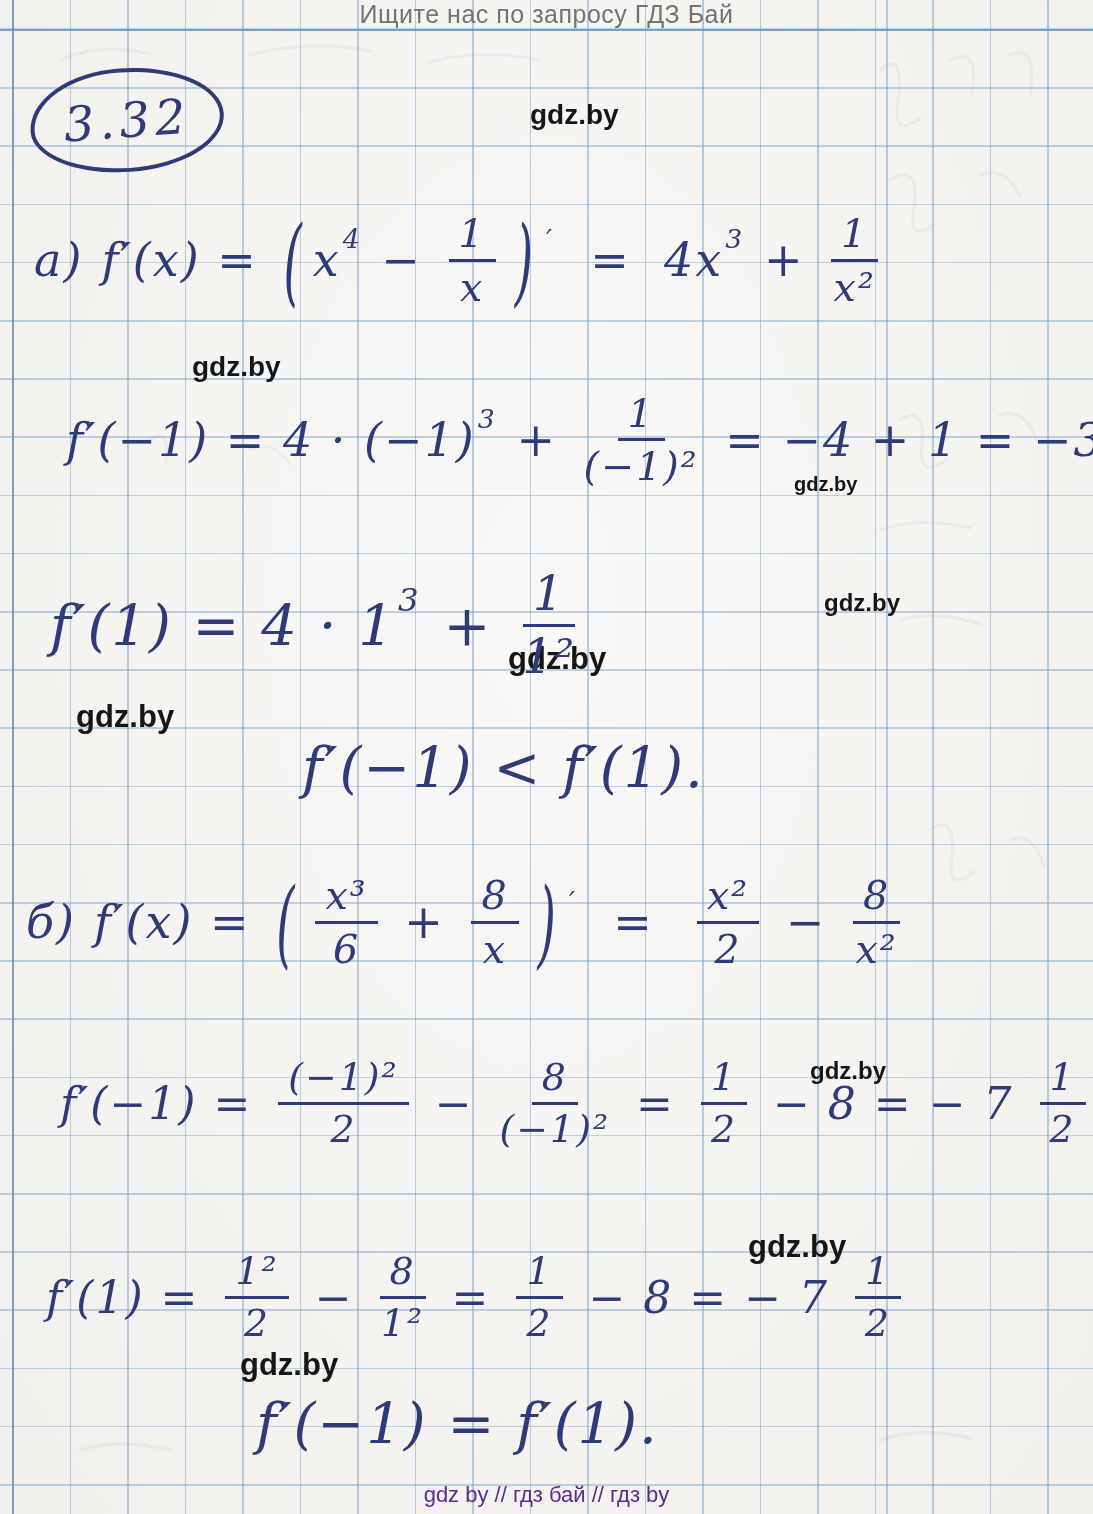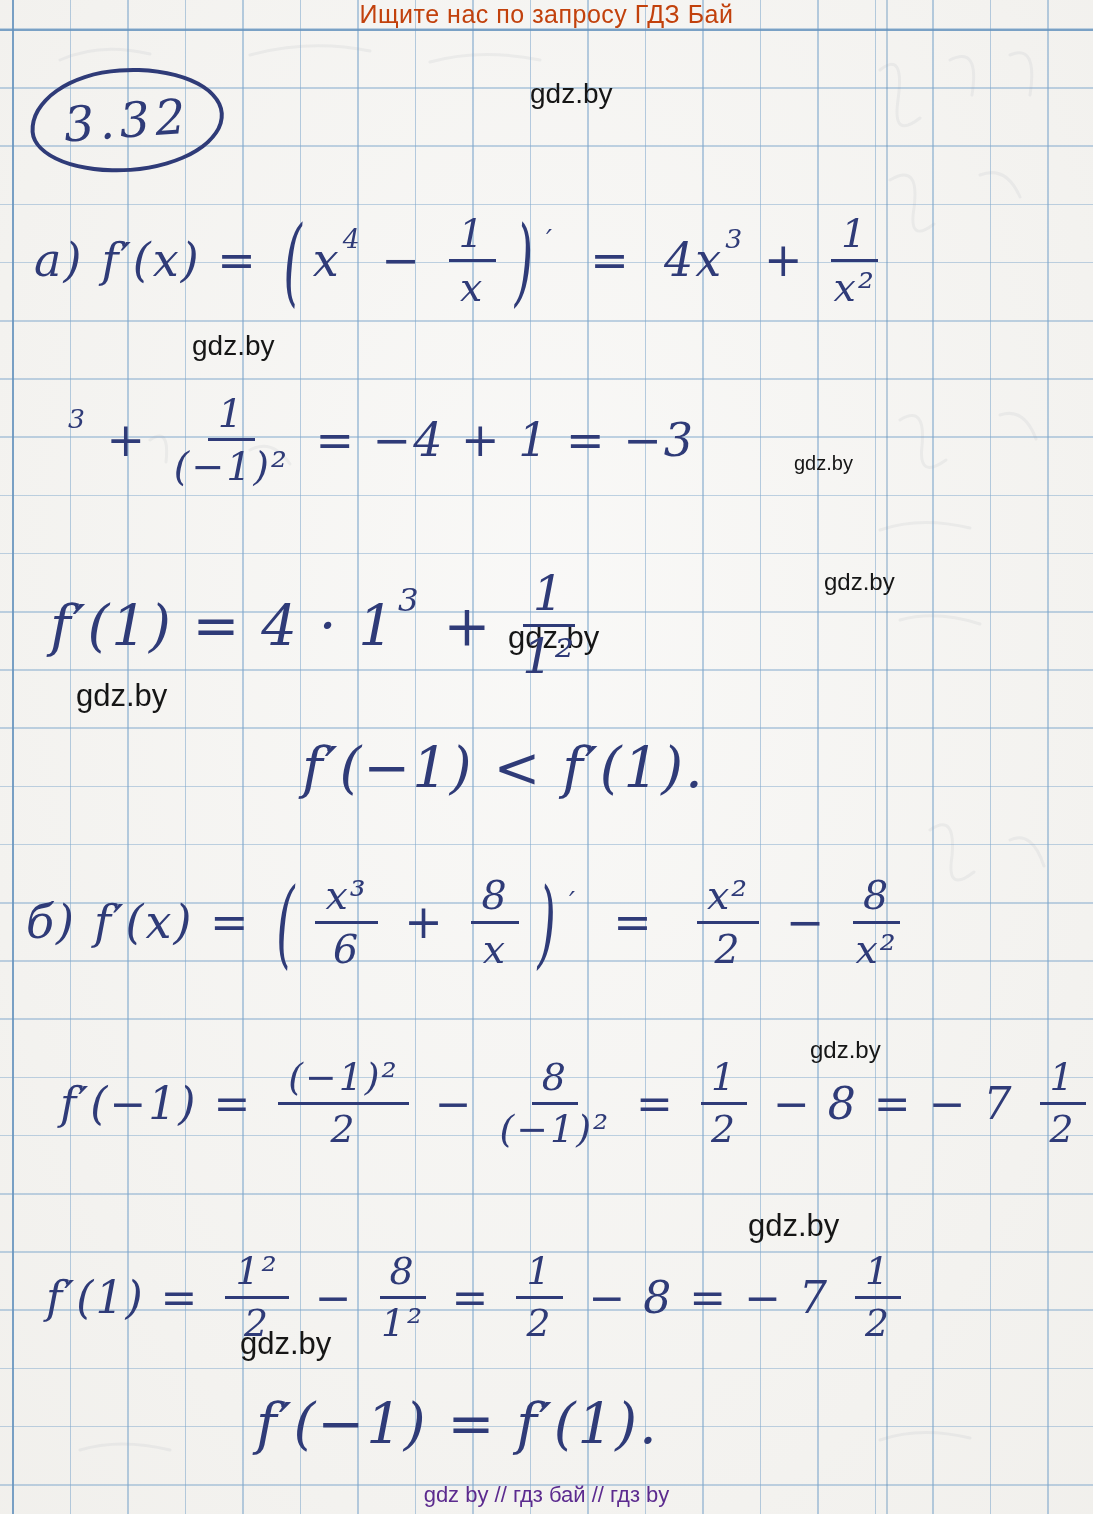--- a/index.html
+++ b/index.html
@@ -30,21 +30,21 @@
   .problem-circle{
     position:absolute;left:30px;top:68px;width:186px;height:96px;
     border:4px solid var(--ink);border-radius:48% 52% 50% 50%/55% 50% 50% 45%;
     transform:rotate(-4deg);
     display:flex;align-items:center;justify-content:center;
     font-family:"DejaVu Serif", serif;font-style:italic;
     font-size:48px;color:var(--ink);letter-spacing:5px;
   }
   .watermark{
     position:absolute;color:#161616;font-family:"Liberation Sans", sans-serif;
-    font-weight:400;white-space:nowrap;
+    font-weight:700;white-space:nowrap;margin-top:21px;
   }
   .math-line{
     position:absolute;display:flex;align-items:center;
     color:var(--ink);font-family:"DejaVu Serif", serif;font-style:italic;
     white-space:pre;letter-spacing:2px;
   }
   .math-line .line-label{margin-right:18px;}
   .math-line .txt{white-space:pre;}
   .math-line .sup{
     font-size:0.58em;position:relative;top:-0.8em;margin:0 3px 0 2px;
@@ -75,41 +75,41 @@
     <path d="M60 60 q40 -18 90 -6 M250 55 q60 -16 120 -4 M430 62 q50 -14 110 -2"></path>
     <path d="M890 180 q30 -18 24 28 q-6 36 20 16 M980 175 q26 -10 40 22"></path>
     <path d="M900 420 q26 -16 22 26 q-4 34 24 14 M1000 415 q24 -8 36 24"></path>
     <path d="M880 530 q40 -14 90 -2 M900 620 q36 -10 80 4"></path>
     <path d="M930 830 q26 -18 22 26 q-6 38 22 16 M1010 840 q22 -10 34 26"></path>
     <path d="M150 440 q20 -14 16 22 M250 450 q22 -12 40 14"></path>
     <path d="M80 1450 q40 -12 90 0 M880 1440 q40 -14 90 -2"></path>
   </g>
 </svg>
 
-<div class="site-header" style="color: #c2410c; text-align: center;">Ищите нас по запросу ГДЗ Бай</div>
+<div class="site-header" style="color: #737373; text-align: center;">Ищите нас по запросу ГДЗ Бай</div>
 
 <div class="problem-circle">
   <span>3.32</span>
 </div>
 
 <div id="watermarks">
     <div class="watermark" style="left: 530px; top: 78px; font-size: 28px; color: rgb(22, 22, 22);">gdz.by</div>
     <div class="watermark" style="left: 192px; top: 330px; font-size: 28px; color: rgb(22, 22, 22);">gdz.by</div>
     <div class="watermark" style="left: 794px; top: 452px; font-size: 20px; color: rgb(22, 22, 22);">gdz.by</div>
     <div class="watermark" style="left: 824px; top: 568px; font-size: 24px; color: rgb(22, 22, 22);">gdz.by</div>
     <div class="watermark" style="left: 508px; top: 620px; font-size: 31px; color: rgb(22, 22, 22);">gdz.by</div>
     <div class="watermark" style="left: 76px; top: 678px; font-size: 31px; color: rgb(22, 22, 22);">gdz.by</div>
     <div class="watermark" style="left: 810px; top: 1036px; font-size: 24px; color: rgb(22, 22, 22);">gdz.by</div>
     <div class="watermark" style="left: 748px; top: 1208px; font-size: 31px; color: rgb(22, 22, 22);">gdz.by</div>
     <div class="watermark" style="left: 240px; top: 1326px; font-size: 31px; color: rgb(22, 22, 22);">gdz.by</div>
   </div>
 
 <div id="math">
     <div class="math-line" style="left: 34px; top: 185px; min-height: 150px; font-size: 46px;"><span class="line-label">а)</span><span class="txt">f′(x) = </span><span class="bp">(</span><span class="txt">x</span><span class="sup">4</span><span class="txt"> − </span><span class="frac"><span class="num">1</span><span class="den">x</span></span><span class="bp">)</span><span class="sup">′</span><span class="txt">  =  4x</span><span class="sup">3</span><span class="txt"> + </span><span class="frac"><span class="num">1</span><span class="den">x²</span></span></div>
-    <div class="math-line" style="left: 66px; top: 372px; min-height: 135px; font-size: 46px;"><span class="sup">3</span><span class="txt"> + </span><span class="frac"><span class="num">1</span><span class="den">(−1)²</span></span><span class="txt"> = −4 + 1 = −3</span></div>
+    <div class="math-line" style="left: 66px; top: 372px; min-height: 135px; font-size: 46px;"><span class="txt">f′(−1) = 4 · (−1)</span><span class="sup">3</span><span class="txt"> + </span><span class="frac"><span class="num">1</span><span class="den">(−1)²</span></span><span class="txt"> = −4 + 1 = −3</span></div>
     <div class="math-line" style="left: 50px; top: 558px; min-height: 135px; font-size: 56px;"><span class="txt">f′(1) = 4 · 1</span><span class="sup">3</span><span class="txt"> + </span><span class="frac"><span class="num">1</span><span class="den">1²</span></span></div>
     <div class="math-line" style="left: 302px; top: 722px; min-height: 90px; font-size: 56px;"><span class="txt">f′(−1) &lt; f′(1).</span></div>
     <div class="math-line" style="left: 26px; top: 842px; min-height: 160px; font-size: 46px;"><span class="line-label">б)</span><span class="txt">f′(x) = </span><span class="bp">(</span><span class="frac"><span class="num">x³</span><span class="den">6</span></span><span class="txt"> + </span><span class="frac"><span class="num">8</span><span class="den">x</span></span><span class="bp">)</span><span class="sup">′</span><span class="txt">  =  </span><span class="frac"><span class="num">x²</span><span class="den">2</span></span><span class="txt"> − </span><span class="frac"><span class="num">8</span><span class="den">x²</span></span></div>
     <div class="math-line" style="left: 60px; top: 1028px; min-height: 150px; font-size: 44px;"><span class="txt">f′(−1) = </span><span class="frac"><span class="num">(−1)²</span><span class="den">2</span></span><span class="txt"> − </span><span class="frac"><span class="num">8</span><span class="den">(−1)²</span></span><span class="txt"> = </span><span class="frac"><span class="num">1</span><span class="den">2</span></span><span class="txt"> − 8 = − 7 </span><span class="frac"><span class="num">1</span><span class="den">2</span></span></div>
     <div class="math-line" style="left: 46px; top: 1222px; min-height: 150px; font-size: 44px;"><span class="txt">f′(1) = </span><span class="frac"><span class="num">1²</span><span class="den">2</span></span><span class="txt"> − </span><span class="frac"><span class="num">8</span><span class="den">1²</span></span><span class="txt"> = </span><span class="frac"><span class="num">1</span><span class="den">2</span></span><span class="txt"> − 8 = − 7 </span><span class="frac"><span class="num">1</span><span class="den">2</span></span></div>
     <div class="math-line" style="left: 256px; top: 1378px; min-height: 90px; font-size: 56px;"><span class="txt">f′(−1) = f′(1).</span></div>
   </div>
 
 <div class="site-footer" style="color: rgb(92, 43, 143);">gdz by  //  гдз бай  //  гдз by</div>
 

